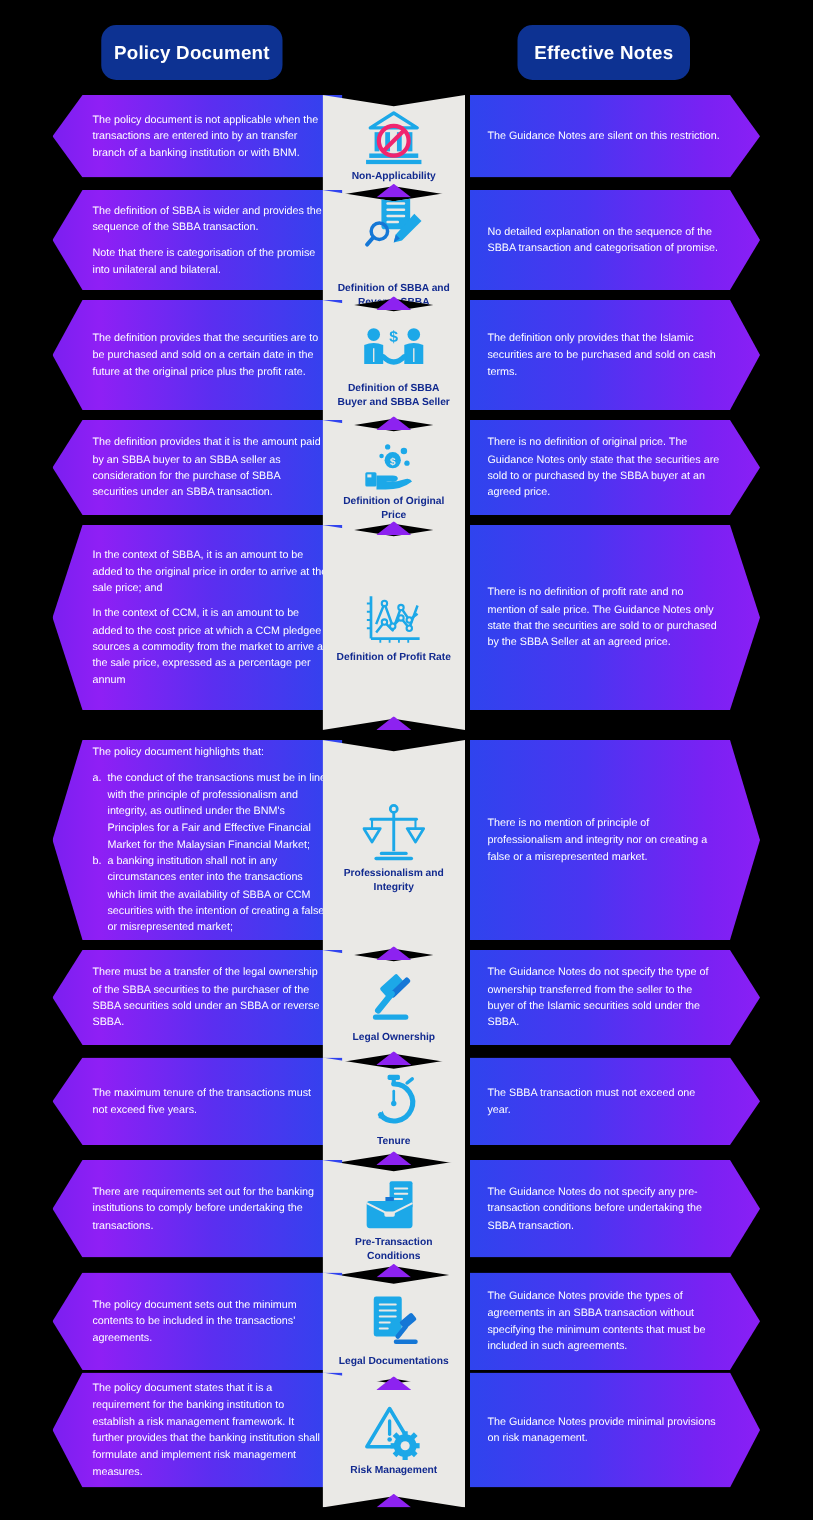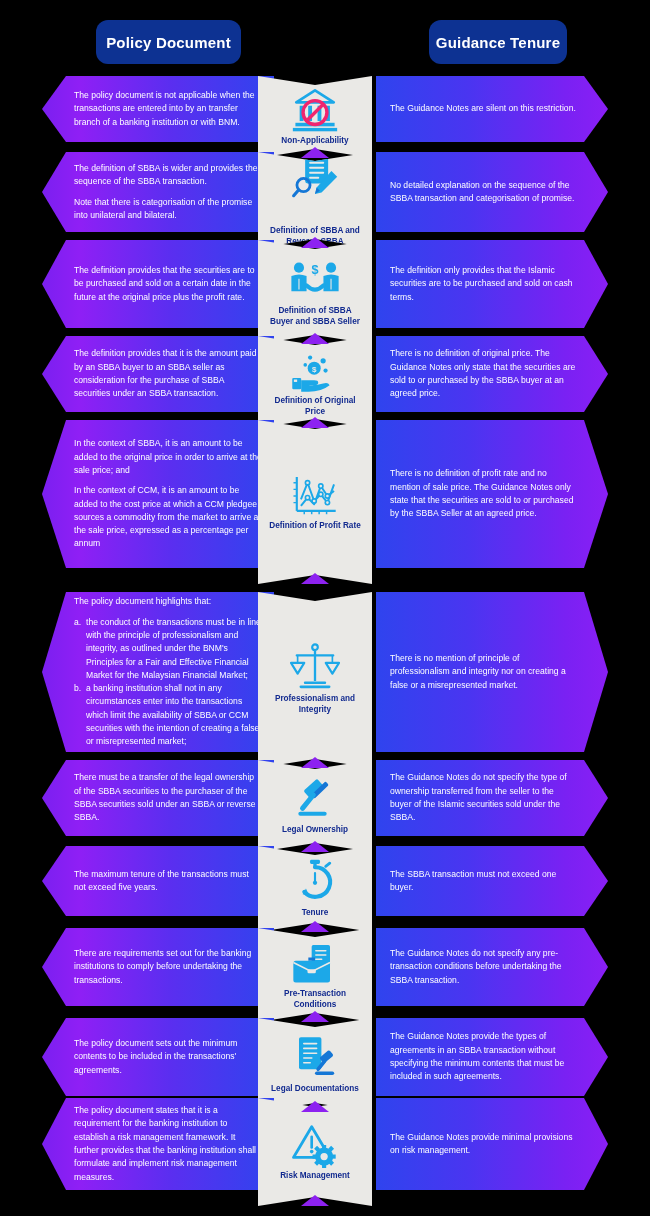--- a/index.html
+++ b/index.html
@@ -12,21 +12,21 @@
     position: relative;
     width: 650px;
     height: 1216px;
     background: #000000;
     overflow: hidden;
   }
 
   
   .header-row {
     position: absolute;
-    top: 20px; left: 16px; right: 0;
+    top: 20px; left: 1px; right: 0;
     height: 44px;
   }
   .pill {
     position: absolute;
     top: 0;
     height: 44px;
     border-radius: 12px;
     background: #0d3292;
     color: #ffffff;
     font-size: 15px;
@@ -131,21 +131,21 @@
 
   svg { display: block; }
 </style>
 </head>
 <body>
 
 <div id="page">
 
   <div class="header-row">
     <div class="pill pill-left">Policy Document</div>
-    <div class="pill pill-right">Guidance Tenure</div>
+    <div class="pill pill-right">Effective Notes</div>
   </div>
 
   <div id="rows-container">
       <div class="row" style="top: 76px; height: 66px;">
         <div class="band band-left">
           <div class="band-text">
             <p>The policy document is not applicable when the transactions are entered into by an transfer branch of a banking institution or with BNM.</p>
           </div>
         </div>
         <div class="band band-right">
@@ -363,21 +363,21 @@
         </div>
       </div>
       <div class="row" style="top: 846px; height: 70px;">
         <div class="band band-left">
           <div class="band-text">
             <p>The maximum tenure of the transactions must not exceed five years.</p>
           </div>
         </div>
         <div class="band band-right">
           <div class="band-text">
-            <p>The SBBA transaction must not exceed one buyer.</p>
+            <p>The SBBA transaction must not exceed one year.</p>
           </div>
         </div>
         <div class="center notch-both" style="top: 0px; height: 86px; position: absolute;">
           <div class="center-icon">
             <svg viewBox="0 0 56 56" width="46" height="46">
       <rect x="22" y="1" width="12" height="5" rx="1.6" fill="#1ca8e8"></rect>
       <line x1="28" y1="5" x2="28" y2="11" stroke="#1ca8e8" stroke-width="4"></line>
       <path d="M28 10 a18 18 0 1 1 -13 30" fill="none" stroke="#1ca8e8" stroke-width="5" stroke-linecap="round"></path>
       <path d="M17 36 l-4 7 l8 2 z" fill="#1ca8e8"></path>
       <line x1="28" y1="29" x2="28" y2="17" stroke="#1ca8e8" stroke-width="2.6" stroke-linecap="round"></line>

